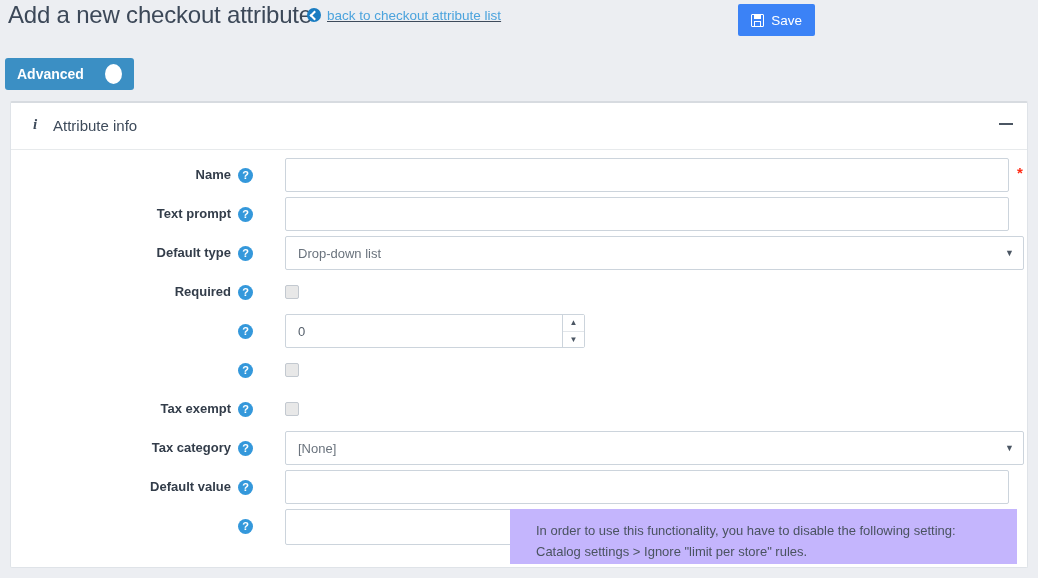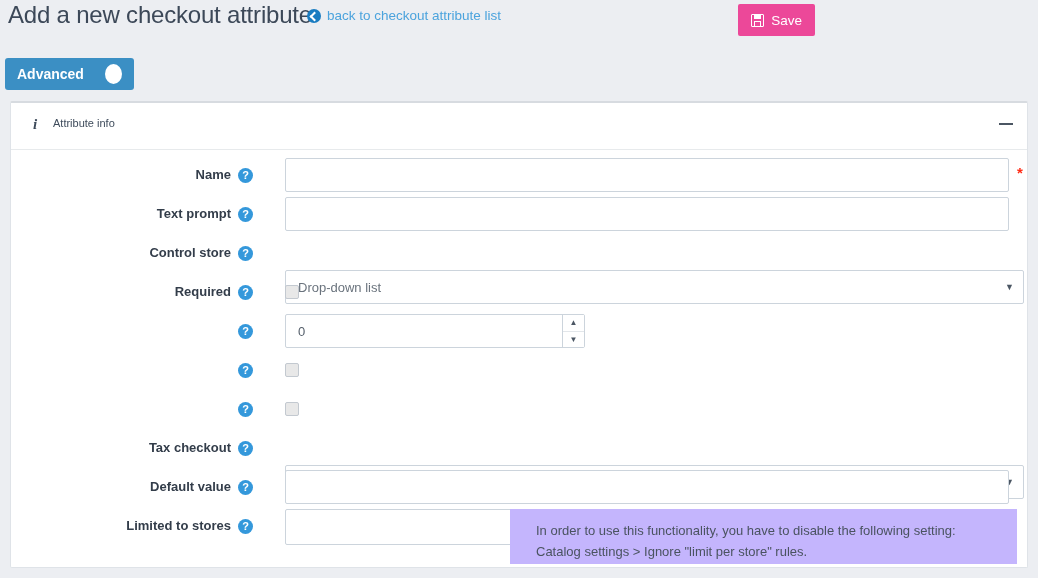--- a/index.html
+++ b/index.html
@@ -36,23 +36,23 @@
     font-weight: 400;
     color: #3c4858;
     letter-spacing: -0.2px;
     line-height: 30px;
     white-space: nowrap;
   }
   .back-link-wrap {
     position: absolute;
     left: 307px; top: 8px;
     display: flex;
-    align-items: center;
     gap: 6px;
     white-space: nowrap;
+    text-decoration: underline;
   }
   .back-arrow-icon {
     width: 14px; height: 14px;
     border-radius: 50%;
     background: #1a7cc1;
     position: relative;
     display: inline-block;
   }
   .back-arrow-icon::after {
     content: "";
@@ -70,21 +70,21 @@
     cursor: pointer;
   }
 
   .hdr-buttons {
     position: absolute;
     right: 7px; top: 4px;
     display: flex;
     gap: 6px;
   }
   .btn {
-    background: #ec4899;
+    background: #3b82f6;
     color: #ffffff;
     border: none;
     height: 32px;
     padding: 0 13px;
     font-size: 13.5px;
     font-family: "Liberation Sans", sans-serif;
     display: inline-flex;
     align-items: center;
     gap: 7px;
     cursor: pointer;
@@ -170,21 +170,21 @@
     font-family: "Liberation Serif", serif;
     font-weight: bold;
     font-style: italic;
     font-size: 15px;
     color: #3e4b5b;
     text-align: center;
   }
   .panel-title {
     position: absolute;
     left: 42px; top: 14px;
-    font-size: 11px;
+    font-size: 15px;
     color: #3e4b5b;
   }
   .collapse-icon {
     position: absolute;
     right: 14px; top: 14px;
     width: 14px; height: 14px;
     cursor: pointer;
   }
   .collapse-icon::before {
     content: "";
@@ -256,21 +256,20 @@
     background: #fff;
     box-sizing: border-box;
     font-size: 13px;
     color: #6a737d;
     padding: 7px 12px;
     border-radius: 2px;
     display: flex;
     align-items: center;
     position: relative;
     cursor: pointer;
-    margin-top: 34px;
   }
   .sel .caret {
     position: absolute;
     right: 9px;
     top: 50%;
     transform: translateY(-50%);
     font-size: 9px;
     color: #4b5663;
   }
   .chk {
@@ -389,21 +388,21 @@
           <span>Text prompt</span>
           <span class="help-icon">?</span>
         </div>
         <div class="ctl">
           <input class="inp" type="text" value="" style="">
         </div>
       </div>
 
       <div class="row">
         <div class="lbl">
-          <span>Control store</span>
+          <span>Default type</span>
           <span class="help-icon">?</span>
         </div>
         <div class="ctl">
           <div class="sel">
             <span>Drop-down list</span>
             <span class="caret">▼</span>
           </div>
         </div>
       </div>
 
@@ -436,30 +435,31 @@
         <div class="lbl">
           <span class="help-icon">?</span>
         </div>
         <div class="ctl">
           <span class="chk"></span>
         </div>
       </div>
 
       <div class="row">
         <div class="lbl">
+          <span>Tax exempt</span>
           <span class="help-icon">?</span>
         </div>
         <div class="ctl">
           <span class="chk"></span>
         </div>
       </div>
 
       <div class="row">
         <div class="lbl">
-          <span>Tax checkout</span>
+          <span>Tax category</span>
           <span class="help-icon">?</span>
         </div>
         <div class="ctl">
           <div class="sel">
             <span>[None]</span>
             <span class="caret">▼</span>
           </div>
         </div>
       </div>
 
@@ -468,21 +468,20 @@
           <span>Default value</span>
           <span class="help-icon">?</span>
         </div>
         <div class="ctl">
           <input class="inp" type="text" value="" style="">
         </div>
       </div>
 
       <div class="row">
         <div class="lbl">
-          <span>Limited to stores</span>
           <span class="help-icon">?</span>
         </div>
         <div class="ctl">
           <div class="multi"></div>
         </div>
         <div class="hint-box">
           <div>In order to use this functionality, you have to disable the following setting:</div>
           <div>Catalog settings &gt; Ignore "limit per store" rules.</div>
         </div>
       </div>

